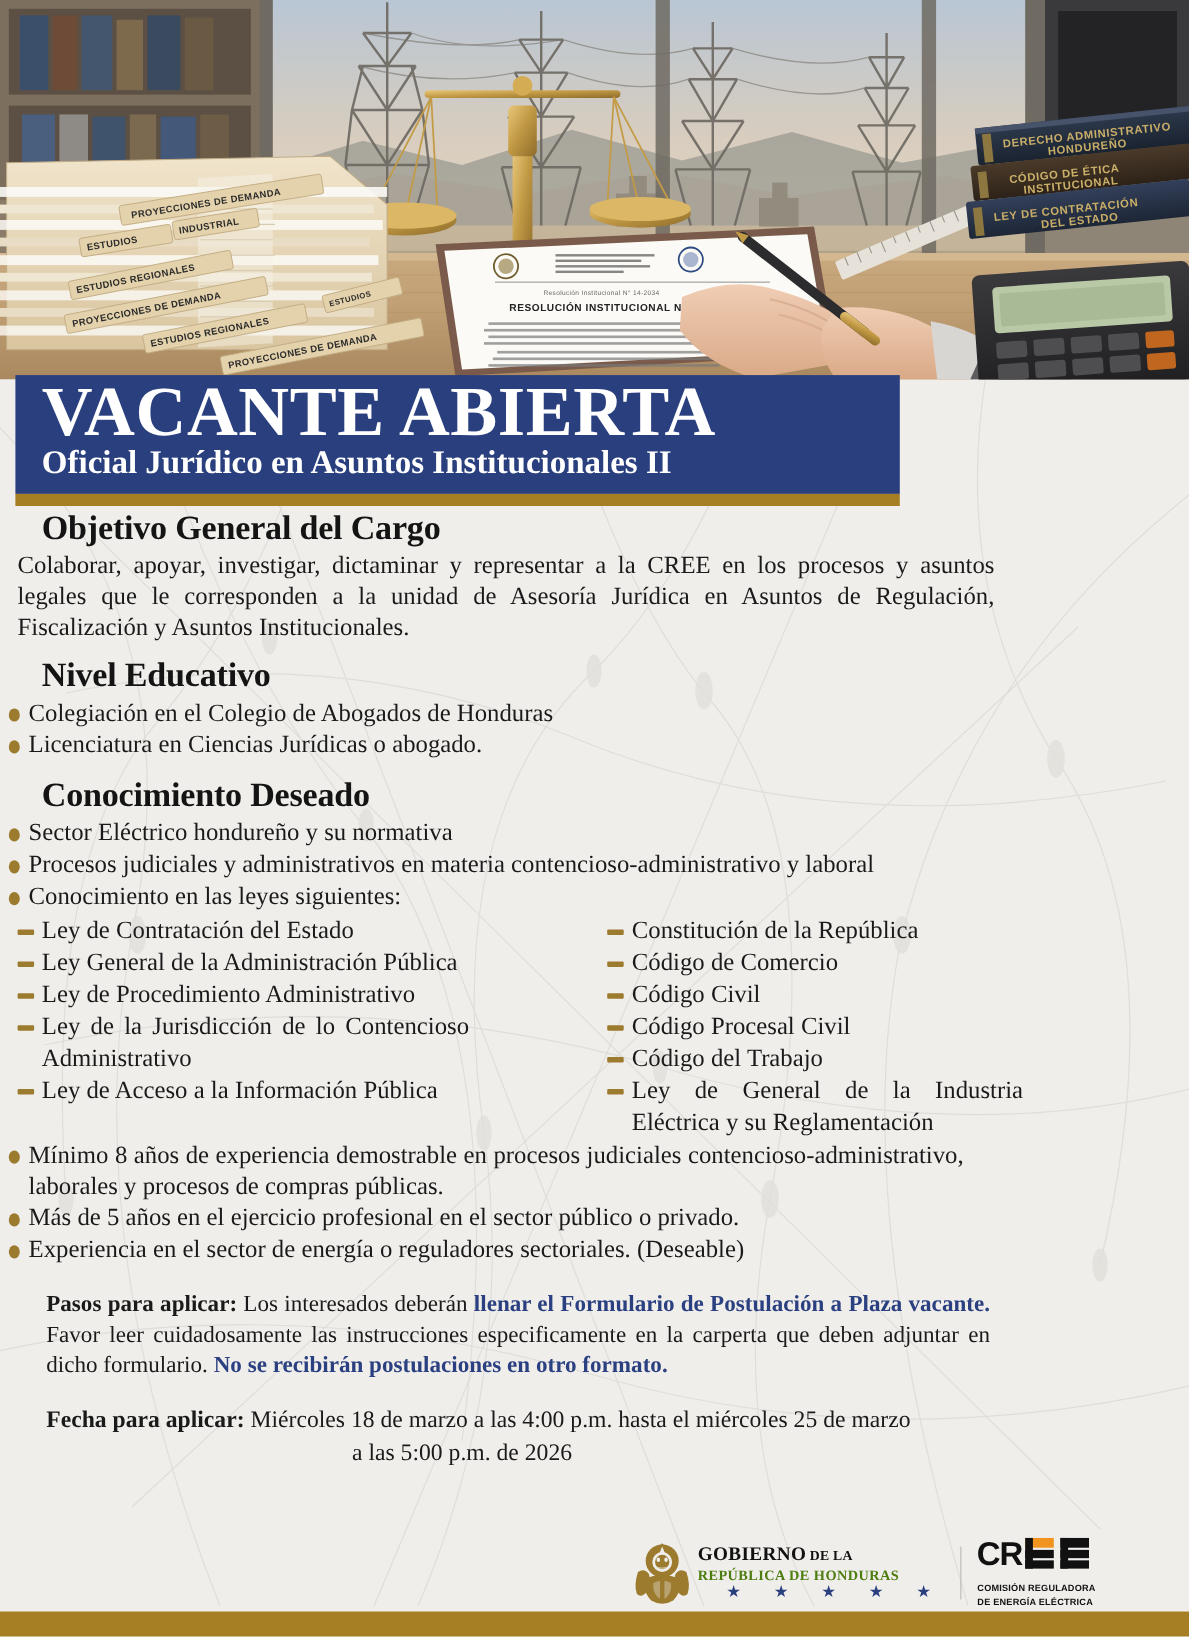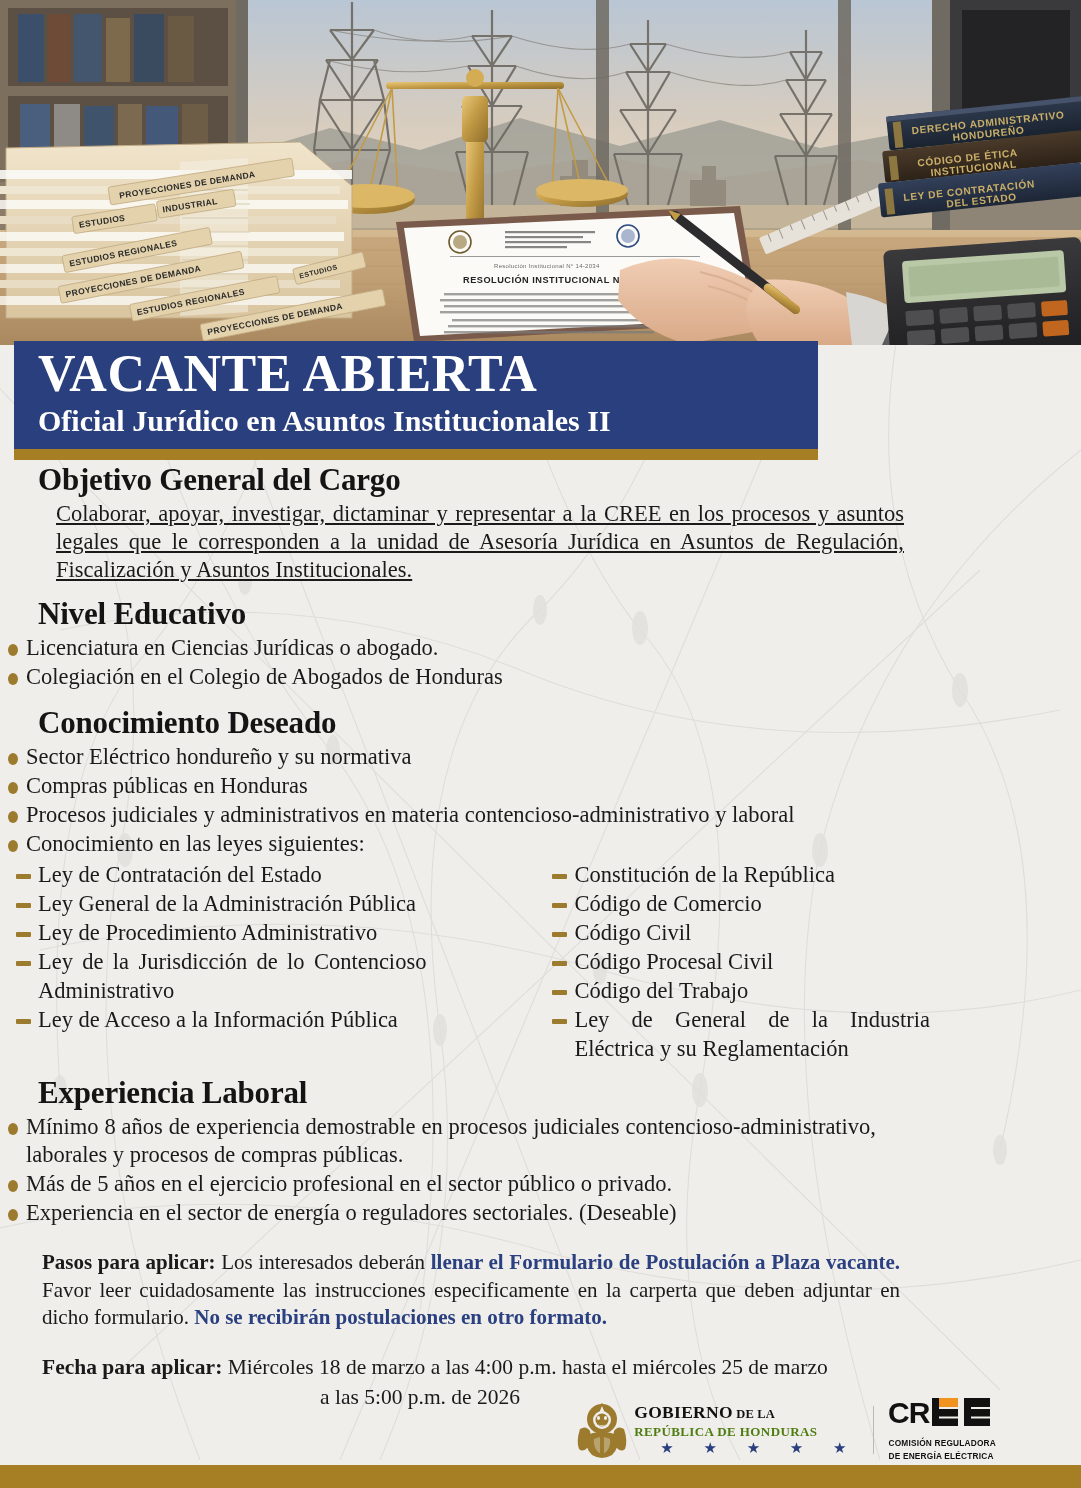--- a/index.html
+++ b/index.html
@@ -19,21 +19,21 @@
   .hero{position:absolute;left:0;top:0;width:1081px;height:345px;overflow:hidden;z-index:1;}
   .hero svg{display:block;}
 
   
   .banner{
     position:absolute;left:14px;top:341px;width:804px;height:108px;
     background:#2A3F7E;z-index:3;
     box-sizing:border-box;padding:4px 0 0 24px;
   }
   .banner-title{
-    color:#fff;font-weight:bold;font-size:52px;line-height:58px;
+    color:#fff;font-weight:bold;font-size:64px;line-height:58px;
     letter-spacing:.5px;font-family:"Liberation Serif", serif;
     margin:0;white-space:nowrap;
   }
   .banner-sub{
     color:#fff;font-weight:bold;font-size:30px;line-height:36px;
     font-family:"Liberation Serif", serif;margin:0;white-space:nowrap;
   }
   .banner-rule{
     position:absolute;left:14px;top:449px;width:804px;height:11px;
     background:#A67E24;z-index:3;
@@ -41,21 +41,21 @@
 
   
   .content{position:absolute;left:0;top:462px;width:936px;z-index:2;}
   h2.sec{
     font-family:"Liberation Serif", serif;
     font-weight:bold;font-size:31px;line-height:36px;
     color:#141414;margin:0 0 2px 38px;letter-spacing:-.2px;
   }
   p.para{
     font-size:22.5px;line-height:28px;color:#1a1a1a;
-    margin:0 32px 0 56px;text-align:justify;text-decoration:underline;
+    margin:0 32px 0 16px;text-align:justify;
   }
 
   ul.blist{list-style:none;margin:2px 0 0 0;padding:0;}
   ul.blist li{
     position:relative;padding-left:26px;font-size:22.5px;line-height:28px;
     color:#1a1a1a;margin-bottom:1px;
   }
   ul.blist li::before{
     content:"";position:absolute;left:8px;top:10px;
     width:10px;height:12px;border-radius:50%;background:#9C7B2E;
@@ -452,28 +452,27 @@
   </div>
   <div class="banner-rule"></div>
 
   <div class="content">
 
     <h2 class="sec">Objetivo General del Cargo</h2>
     <p class="para">Colaborar, apoyar, investigar, dictaminar y representar a la CREE en los procesos y asuntos legales que le corresponden a la unidad de Asesoría Jurídica en Asuntos de Regulación, Fiscalización y Asuntos Institucionales.</p>
 
     <h2 class="sec" style="margin-top:12px;">Nivel Educativo</h2>
     <ul class="blist blist-edu">
+      <li>Colegiación en el Colegio de Abogados de Honduras</li>
       <li>Licenciatura en Ciencias Jurídicas o abogado.</li>
-      <li>Colegiación en el Colegio de Abogados de Honduras</li>
     </ul>
 
     <h2 class="sec" style="margin-top:14px;">Conocimiento Deseado</h2>
     <ul class="blist blist-con">
       <li>Sector Eléctrico hondureño y su normativa</li>
-      <li>Compras públicas en Honduras</li>
       <li>Procesos judiciales y administrativos en materia contencioso-administrativo y laboral</li>
       <li>Conocimiento en las leyes siguientes:</li>
     </ul>
 
     <div class="laws">
       <ul class="lawcol right">
         <li>Ley de Contratación del Estado</li>
         <li>Ley General de la Administración Pública</li>
         <li>Ley de Procedimiento Administrativo</li>
         <li>Ley de la Jurisdicción de lo Contencioso Administrativo</li>
@@ -482,21 +481,20 @@
       <ul class="lawcol left">
         <li>Constitución de la República</li>
         <li>Código de Comercio</li>
         <li>Código Civil</li>
         <li>Código Procesal Civil</li>
         <li>Código del Trabajo</li>
         <li>Ley de General de la Industria Eléctrica y su Reglamentación</li>
       </ul>
     </div>
 
-    <h2 class="sec" style="margin-top:12px;">Experiencia Laboral</h2>
     <ul class="blist blist-exp">
       <li>Mínimo 8 años de experiencia demostrable en procesos judiciales contencioso-administrativo, laborales y procesos de compras públicas.</li>
       <li>Más de 5 años en el ejercicio profesional en el sector público o privado.</li>
       <li>Experiencia en el sector de energía o reguladores sectoriales. (Deseable)</li>
     </ul>
 
     <div class="apply">
       <b>Pasos para aplicar:</b><span> Los interesados deberán </span><span class="lnk">llenar el Formulario de Postulación a Plaza vacante.</span><span> Favor leer cuidadosamente las instrucciones especificamente en la carperta que deben adjuntar en dicho formulario. </span><span class="lnk">No se recibirán postulaciones en otro formato.</span>
     </div>
 

